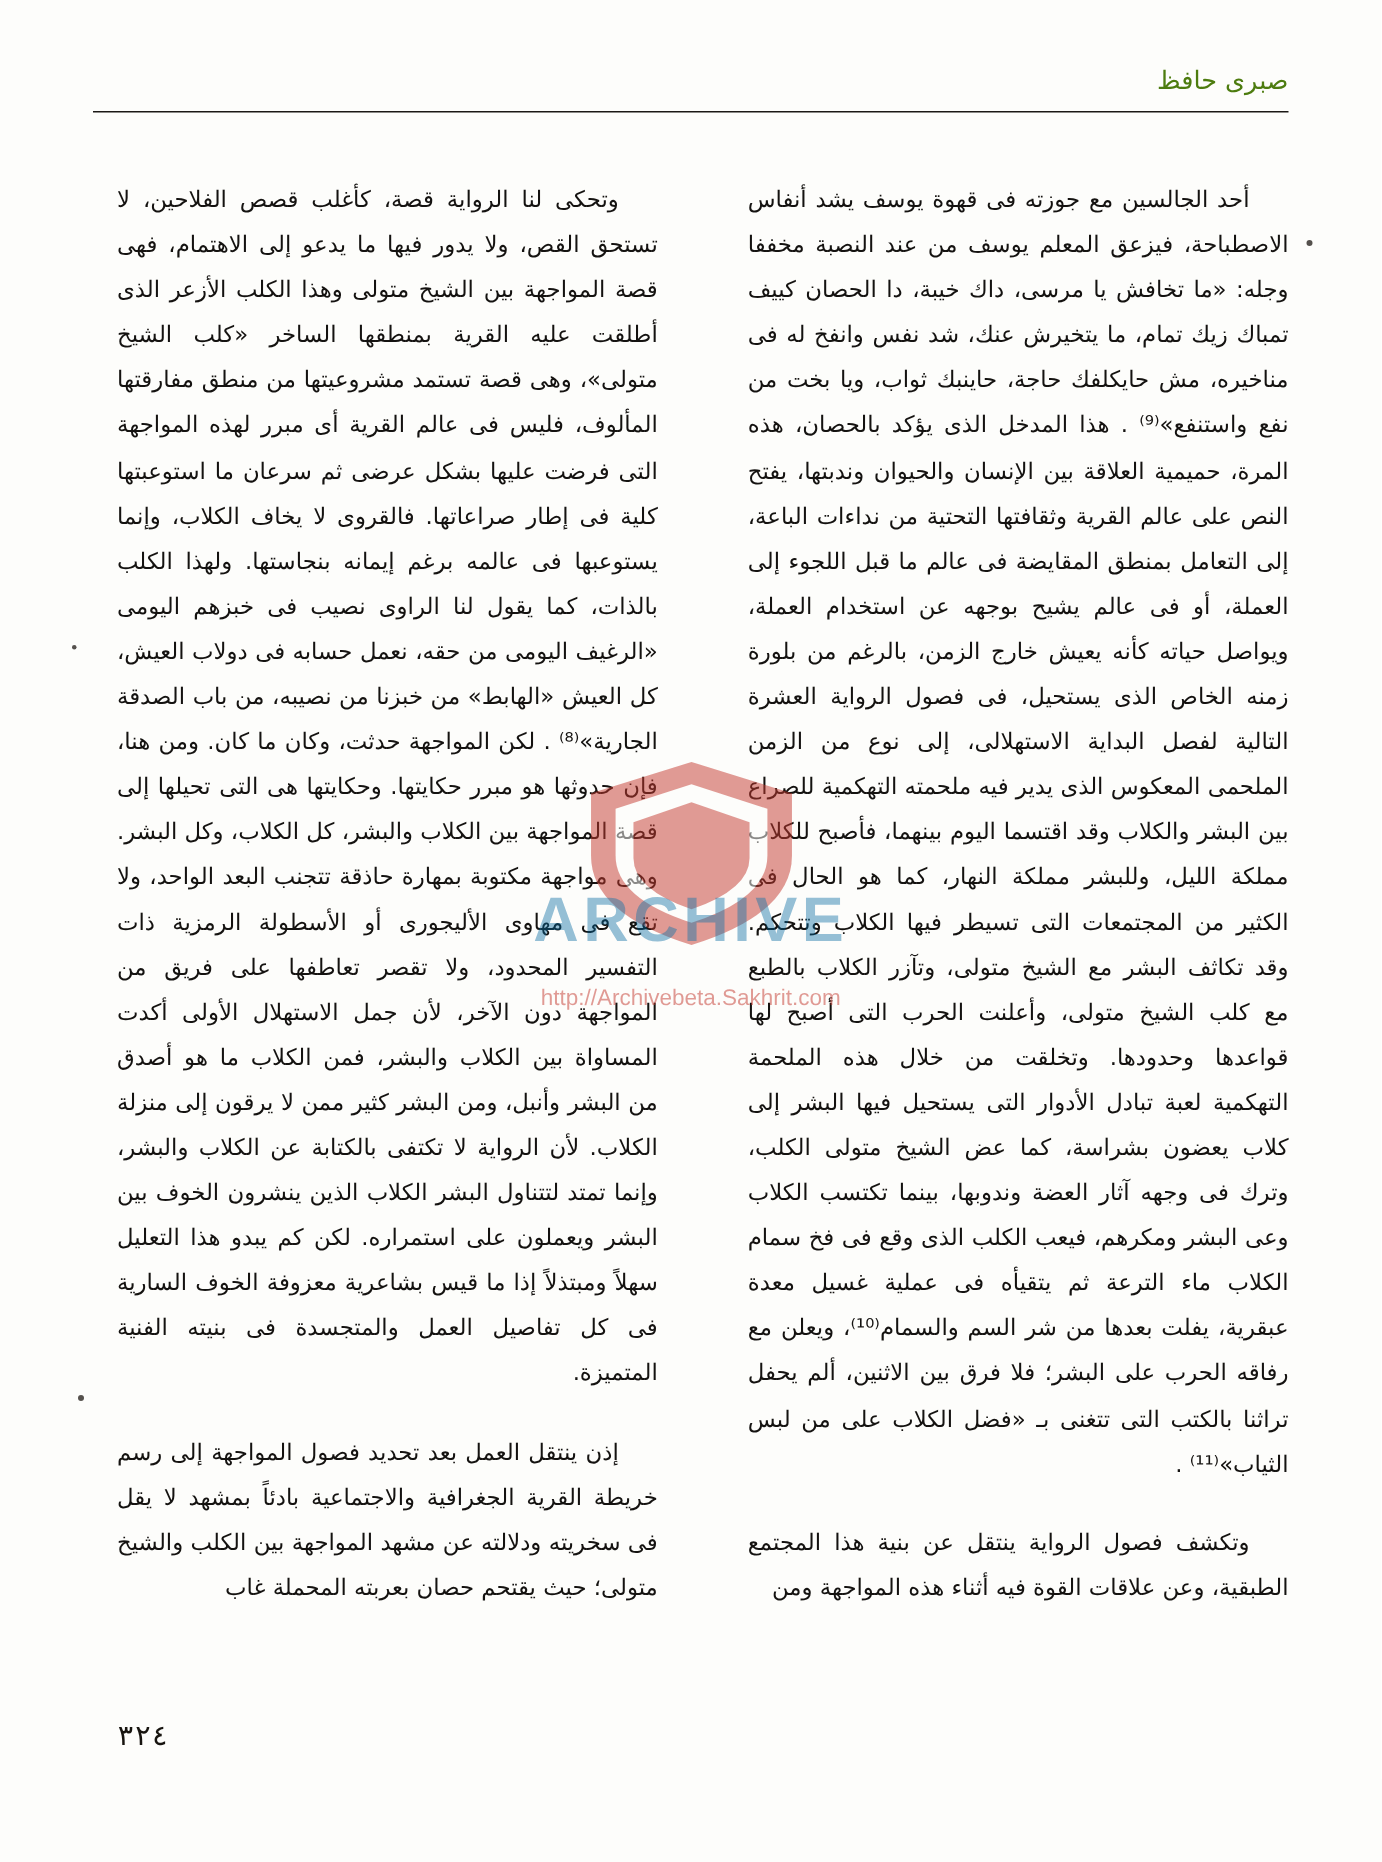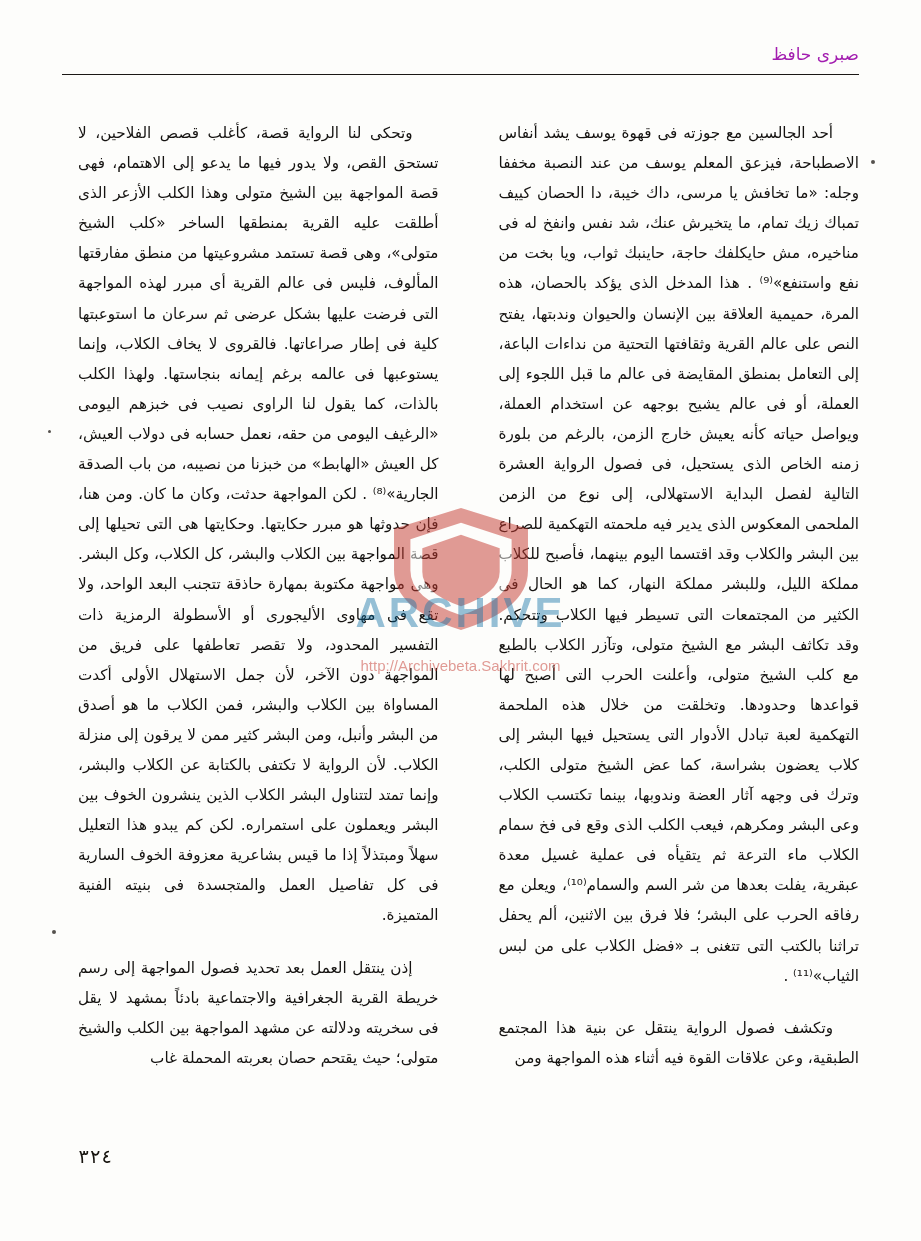--- a/index.html
+++ b/index.html
@@ -24,21 +24,21 @@
     top: 44px;
     right: 62px;
     left: 62px;
     height: 34px;
   }
   .header-author {
     position: absolute;
     right: 0;
     top: 0;
     font-size: 17px;
-    color: #a21caf;
+    color: #4d7c0f;
     font-family: "DejaVu Sans", sans-serif;
     letter-spacing: 0;
   }
   .header-rule {
     position: absolute;
     right: 0;
     left: 0;
     top: 30px;
     border-top: 1.6px solid #1b1815;
   }

